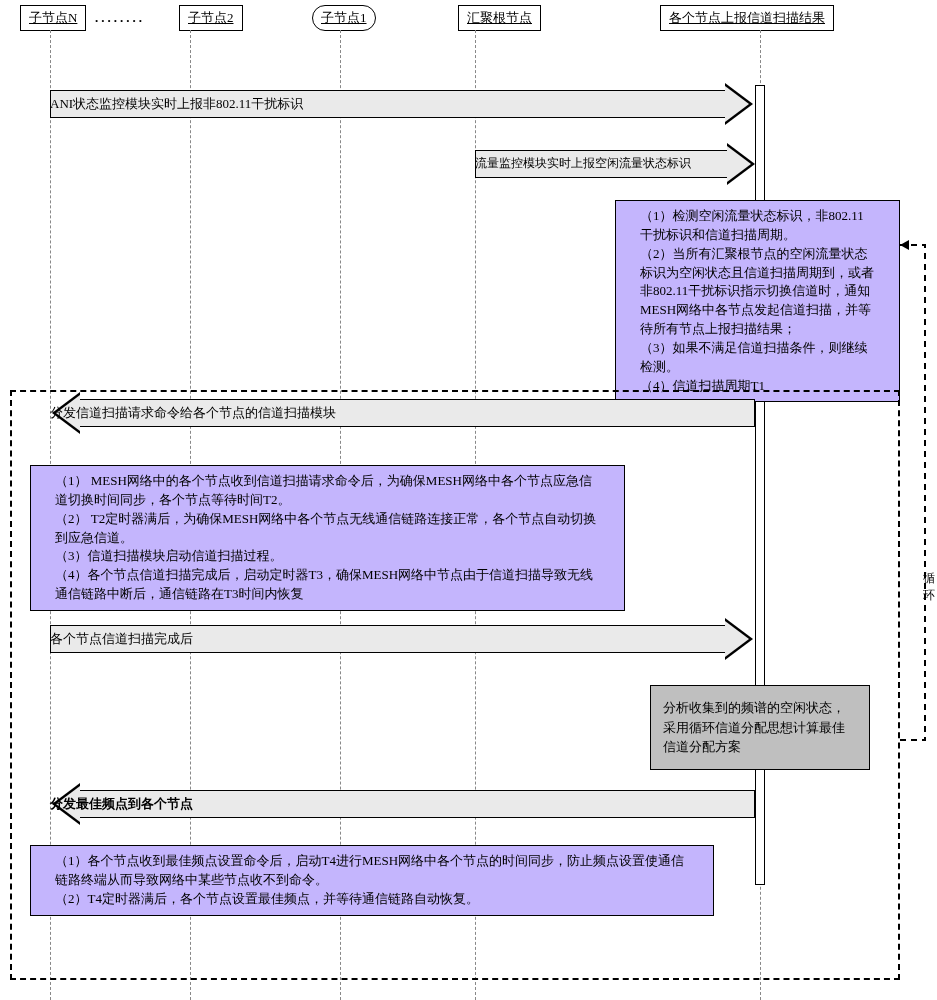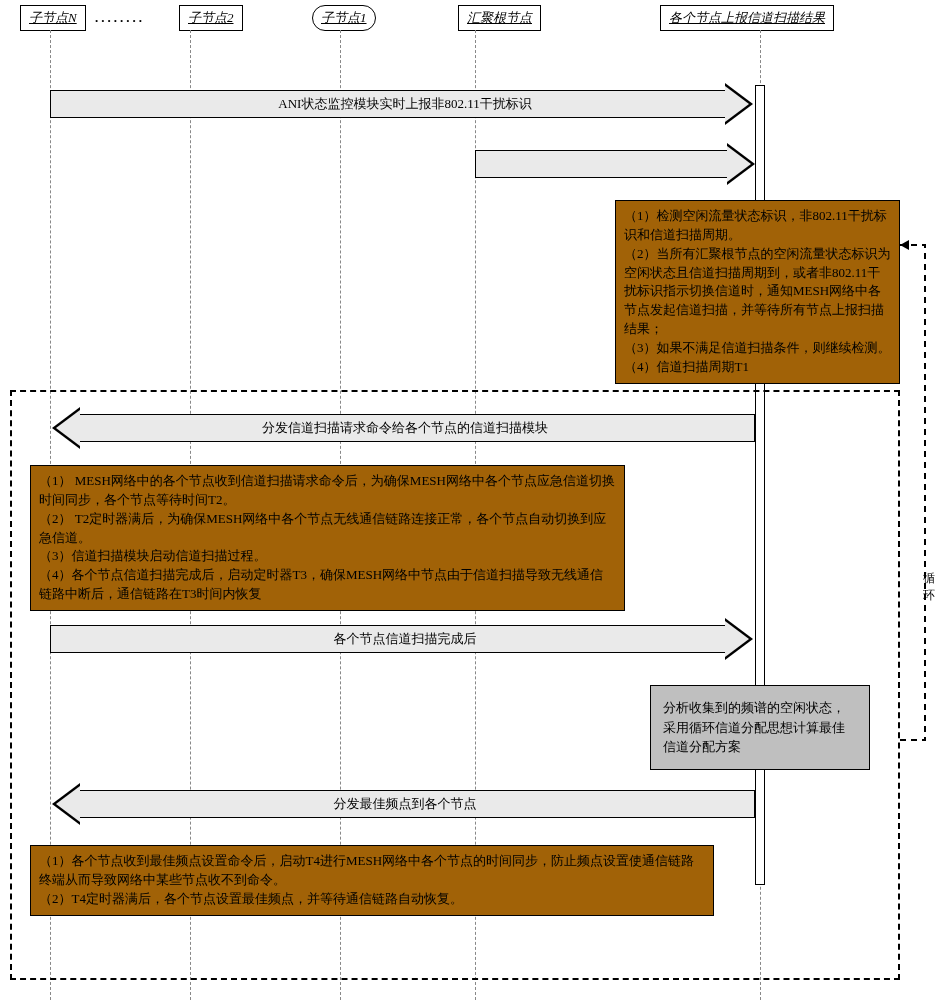--- a/index.html
+++ b/index.html
@@ -14,21 +14,20 @@
     }
     .participant {
       position: absolute;
       top: 5px;
       border: 1px solid #000;
       padding: 3px 8px;
       text-decoration: underline;
       background: #fff;
       text-align: center;
       white-space: nowrap;
-      font-style: italic;
     }
     .lifeline {
       position: absolute;
       top: 30px;
       width: 0;
       height: 970px;
       border-left: 1.5px dashed #888;
     }
     .dots {
       position: absolute;
@@ -85,29 +84,28 @@
       top: -18px; left: 4px;
       width: 0; height: 0;
       border-top: 18px solid transparent;
       border-bottom: 18px solid transparent;
       border-right: 24px solid #eaeaea;
     }
     .arrow-label {
       position: absolute;
       width: 100%;
       top: 5px;
-      text-align: center;
       font-size: 13px;
       z-index: 3;
     }
     .note-box {
       position: absolute;
       border: 1px solid #000;
-      background: #a16207;
-      padding: 6px 8px;
+      background: #c4b5fd;
+      padding: 6px 24px;
       font-size: 13px;
       line-height: 1.45;
     }
     .gray-box {
       position: absolute;
       border: 1px solid #000;
       background: #bfbfbf;
       padding: 12px;
       font-size: 13px;
       line-height: 1.5;
@@ -144,54 +142,55 @@
 
 <div class="arrow-container" style="left:50px; top:90px; width:710px;">
   <div class="arrow-body" style="left:0; width:675px; border-left:1.5px solid #000;"></div>
   <div class="arrow-head-right" style="left:675px;"></div>
   <div class="arrow-label">ANI状态监控模块实时上报非802.11干扰标识</div>
 </div>
 
 <div class="arrow-container" style="left:475px; top:150px; width:285px;">
   <div class="arrow-body" style="left:0; width:252px; border-left:1.5px solid #000;"></div>
   <div class="arrow-head-right" style="left:252px;"></div>
+  <div class="arrow-label" style="font-size:12px;">流量监控模块实时上报空闲流量状态标识</div>
 </div>
 
 <div class="note-box" style="left:615px; top:200px; width:285px; white-space:pre-line;">（1）检测空闲流量状态标识，非802.11干扰标识和信道扫描周期。
 （2）当所有汇聚根节点的空闲流量状态标识为空闲状态且信道扫描周期到，或者非802.11干扰标识指示切换信道时，通知MESH网络中各节点发起信道扫描，并等待所有节点上报扫描结果；
 （3）如果不满足信道扫描条件，则继续检测。
 （4）信道扫描周期T1</div>
 
 <div class="loop-frame" style="left:10px; top:390px; width:890px; height:590px;"></div>
 <div class="loop-label" style="left:907px; top:570px;">循环</div>
 
 <svg style="position:absolute; left:895px; top:240px; width:40px; height:510px;">
   <path d="M 5 500 L 30 500 L 30 5 L 5 5" stroke="#000" stroke-width="2" stroke-dasharray="6,5" fill="none"></path>
   <polygon points="5,5 14,0 14,10" fill="#000"></polygon>
 </svg>
 
-<div class="arrow-container" style="left:50px; top:414px; width:710px;">
+<div class="arrow-container" style="left:50px; top:399px; width:710px;">
   <div class="arrow-body" style="left:30px; width:675px; border-right:1.5px solid #000;"></div>
   <div class="arrow-head-left" style="left:2px;"></div>
   <div class="arrow-label">分发信道扫描请求命令给各个节点的信道扫描模块</div>
 </div>
 
 <div class="note-box" style="left:30px; top:465px; width:595px; white-space:pre-line;">（1） MESH网络中的各个节点收到信道扫描请求命令后，为确保MESH网络中各个节点应急信道切换时间同步，各个节点等待时间T2。
 （2） T2定时器满后，为确保MESH网络中各个节点无线通信链路连接正常，各个节点自动切换到应急信道。
 （3）信道扫描模块启动信道扫描过程。
 （4）各个节点信道扫描完成后，启动定时器T3，确保MESH网络中节点由于信道扫描导致无线通信链路中断后，通信链路在T3时间内恢复</div>
 
 <div class="arrow-container" style="left:50px; top:625px; width:710px;">
   <div class="arrow-body" style="left:0; width:675px; border-left:1.5px solid #000;"></div>
   <div class="arrow-head-right" style="left:675px;"></div>
   <div class="arrow-label">各个节点信道扫描完成后</div>
 </div>
 
 <div class="gray-box" style="left:650px; top:685px; width:220px;">分析收集到的频谱的空闲状态，采用循环信道分配思想计算最佳信道分配方案</div>
 
-<div class="arrow-container" style="left:50px; top:790px; width:710px;">
+<div class="arrow-container" style="left:50px; top:790px; width:710px;font-weight:bold;">
   <div class="arrow-body" style="left:30px; width:675px; border-right:1.5px solid #000;"></div>
   <div class="arrow-head-left" style="left:2px;"></div>
   <div class="arrow-label">分发最佳频点到各个节点</div>
 </div>
 
 <div class="note-box" style="left:30px; top:845px; width:684px; white-space:pre-line;">（1）各个节点收到最佳频点设置命令后，启动T4进行MESH网络中各个节点的时间同步，防止频点设置使通信链路终端从而导致网络中某些节点收不到命令。
 （2）T4定时器满后，各个节点设置最佳频点，并等待通信链路自动恢复。</div>
 
 </body></html>

